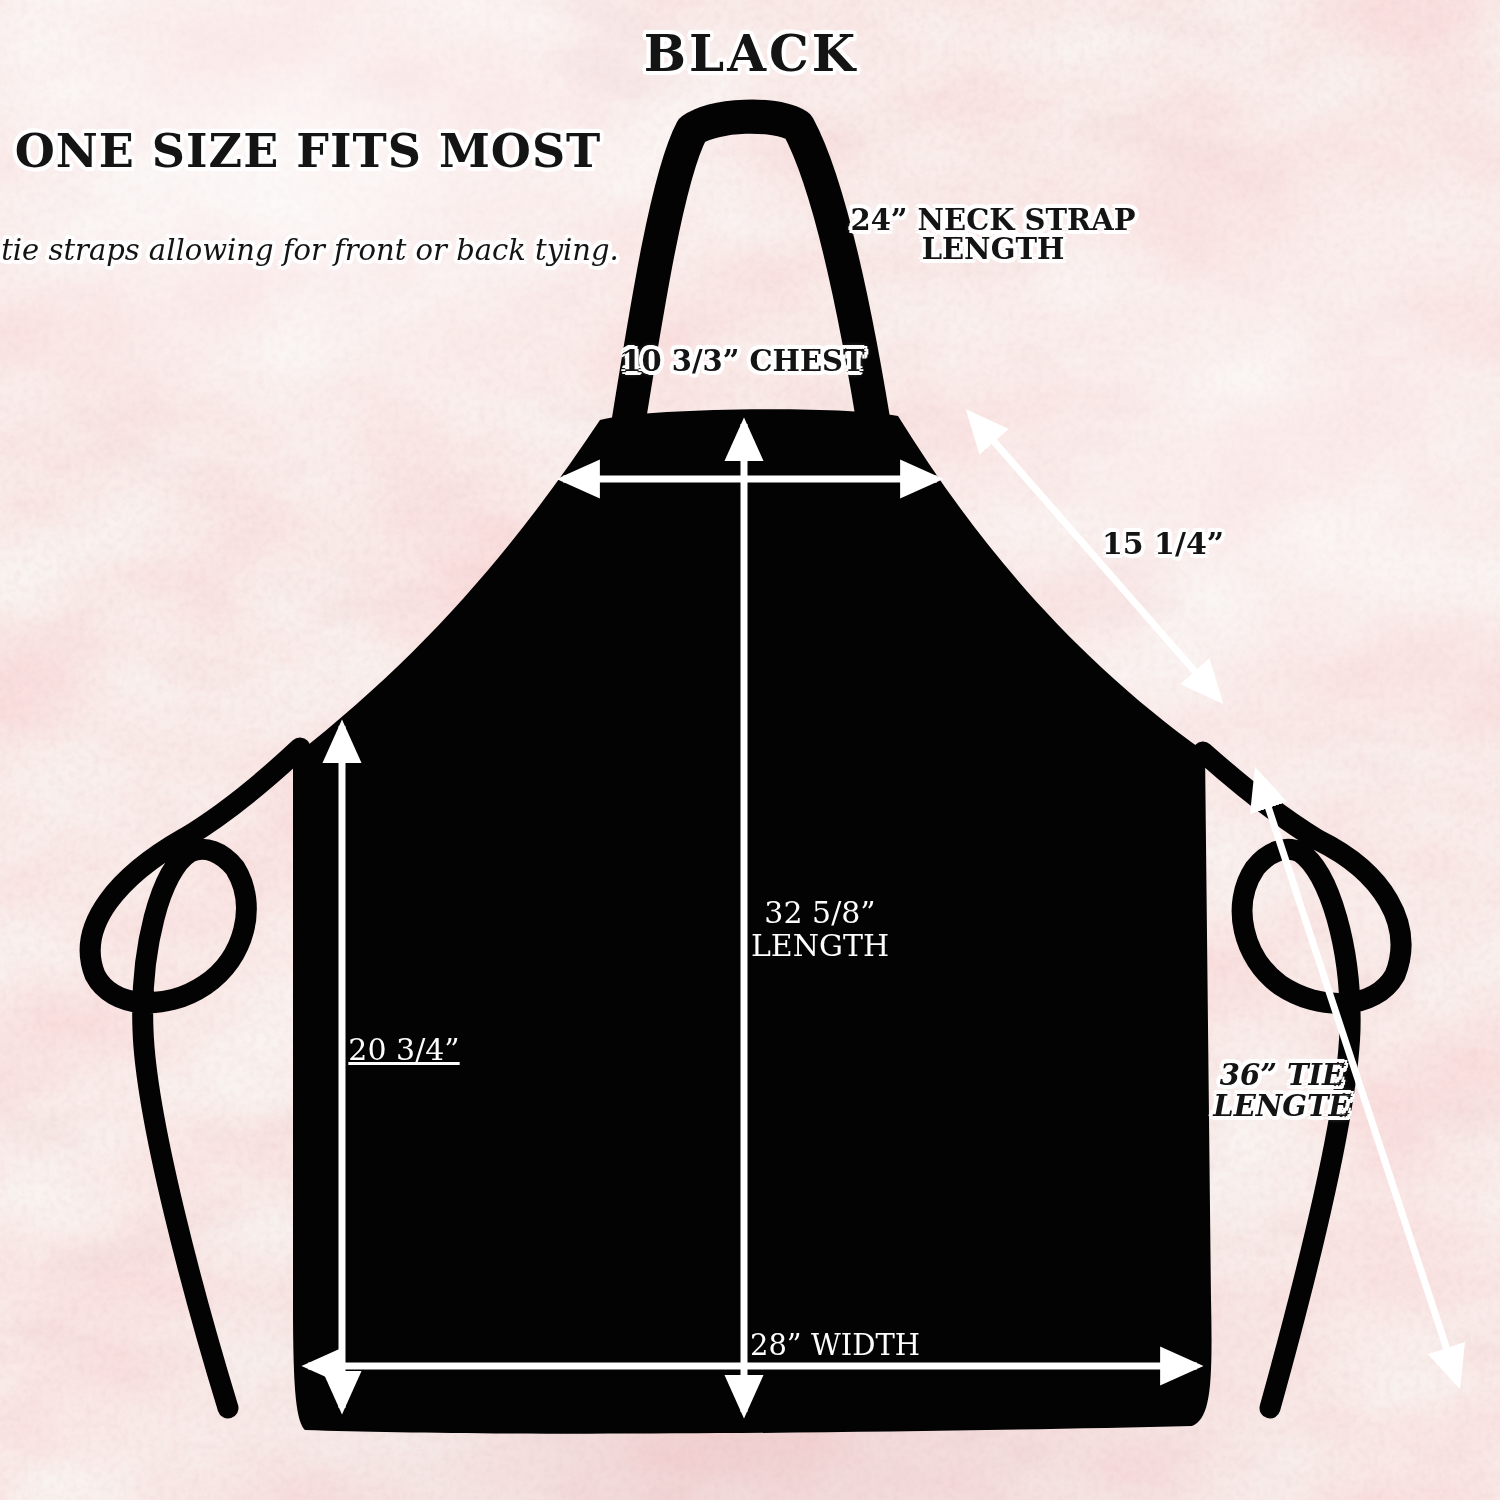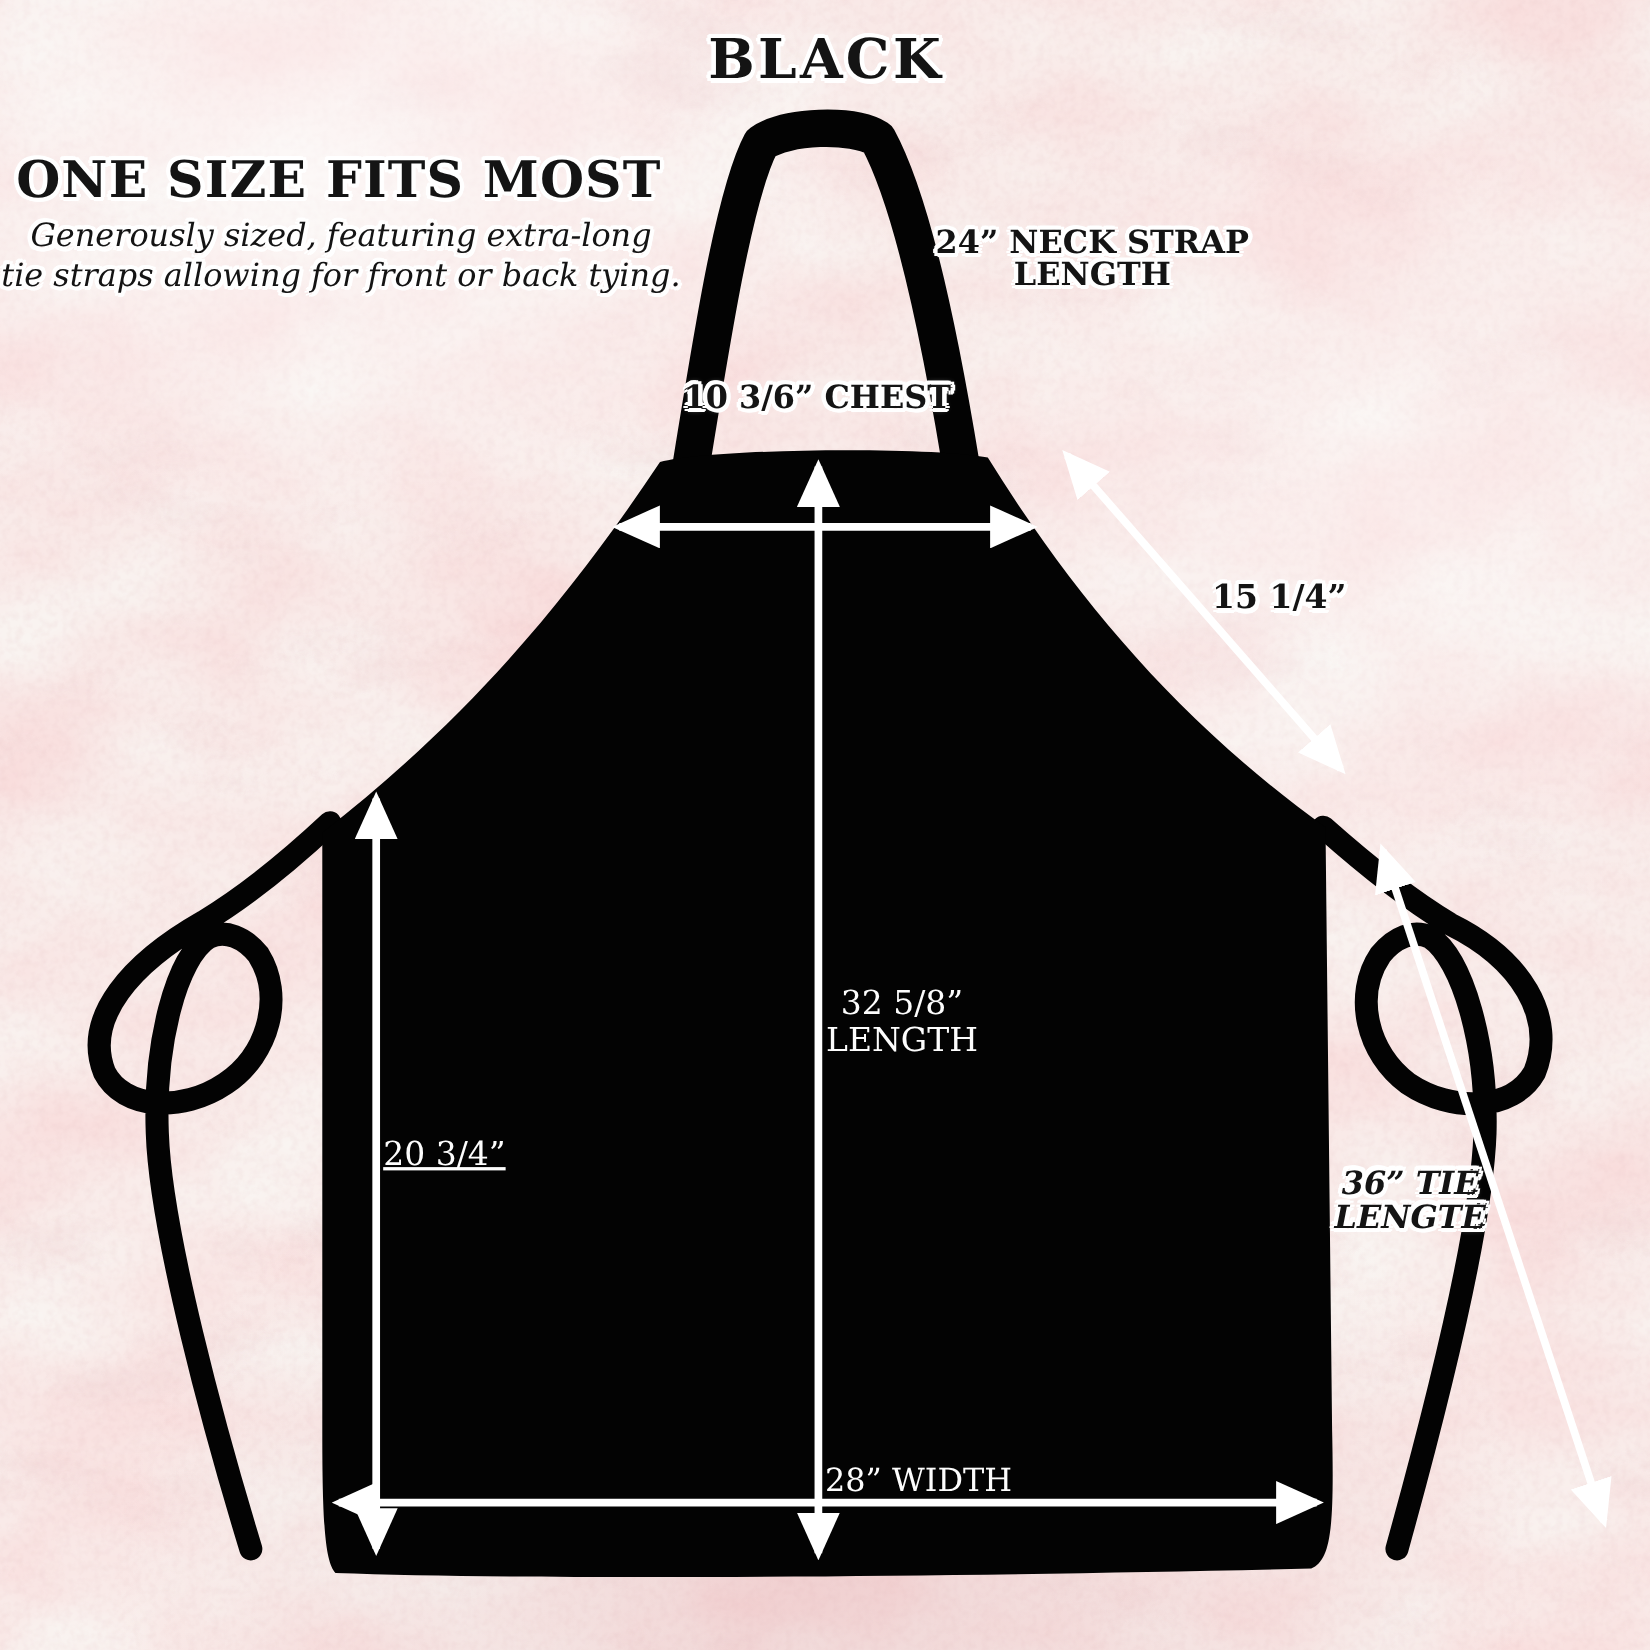--- a/index.html
+++ b/index.html
@@ -15,21 +15,21 @@
   #marble-bg{z-index:1;}
   #apron-art{z-index:3;}
   .label{position:absolute;z-index:4;white-space:nowrap;text-align:center;
          transform:translateX(-50%);color:#141414;font-weight:bold;}
   .halo{text-shadow:
       -3px -3px 0 #fff, 3px -3px 0 #fff, -3px 3px 0 #fff, 3px 3px 0 #fff,
       -4px 0 0 #fff, 4px 0 0 #fff, 0 -4px 0 #fff, 0 4px 0 #fff,
       -2px -4px 0 #fff, 2px 4px 0 #fff, 0 0 7px #fff;}
   .white-label{color:#fdfdfd;font-weight:normal;text-shadow:none;margin-top:12px;}
   #title-black{left:751px;top:24px;font-size:50px;letter-spacing:3px;}
-  #one-size-heading{left:308px;top:136px;font-size:46px;letter-spacing:1px;}
+  #one-size-heading{left:308px;top:124px;font-size:46px;letter-spacing:1px;}
   #one-size-subtitle{left:310px;top:196px;font-size:29px;font-weight:normal;
                      font-style:italic;line-height:36px;}
   #neck-strap-label{left:993px;top:206px;font-size:29px;line-height:29px;}
   #chest-label{left:743px;top:344px;font-size:29px;}
   #shoulder-label{left:1163px;top:526px;font-size:30px;}
   #length-label{left:820px;top:884px;font-size:30px;line-height:33px;}
   #side-length-label{left:404px;top:1020px;font-size:30px;text-decoration:underline;}
   #tie-label{left:1282px;top:1060px;font-size:29px;line-height:31px;font-style:italic;}
   #width-label{left:835px;top:1316px;font-size:29px;}
 </style>
@@ -103,30 +103,30 @@
     <line x1="308" y1="1366" x2="1197" y2="1366" stroke="#ffffff" stroke-width="7" marker-start="url(#ah)" marker-end="url(#ah)"></line>
     <line x1="970" y1="414" x2="1219" y2="699" stroke="#ffffff" stroke-width="7" marker-start="url(#ah)" marker-end="url(#ah)"></line>
     <line x1="1257" y1="773" x2="1458" y2="1383" stroke="#ffffff" stroke-width="7" marker-start="url(#ah)" marker-end="url(#ah)"></line>
   </svg>
 
   <div class="label halo" id="title-black">BLACK</div>
 
   <div class="label halo" id="one-size-heading">ONE SIZE FITS MOST</div>
 
   <div class="label halo" id="one-size-subtitle">
-    <span>Generously sized, featuring extra-long</span><br>
+    <br>
     <span>tie straps allowing for front or back tying.</span>
   </div>
 
   <div class="label halo" id="neck-strap-label">
     <span>24” NECK STRAP</span><br>
     <span>LENGTH</span>
   </div>
 
-  <div class="label halo" id="chest-label">10 3/6” CHEST</div>
+  <div class="label halo" id="chest-label">10 3/3” CHEST</div>
 
   <div class="label halo" id="shoulder-label">15 1/4”</div>
 
   <div class="label white-label" id="length-label">
     <span>32 5/8”</span><br>
     <span>LENGTH</span>
   </div>
 
   <div class="label white-label" id="side-length-label">20 3/4”</div>
 

